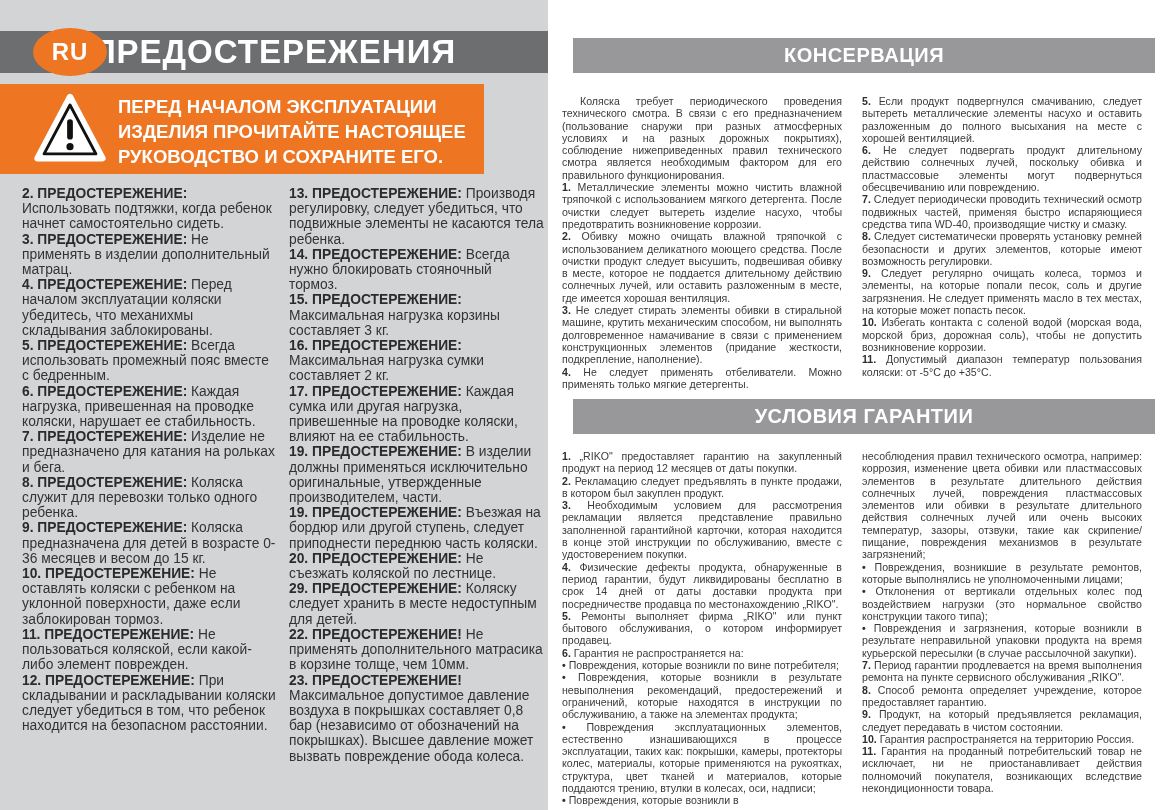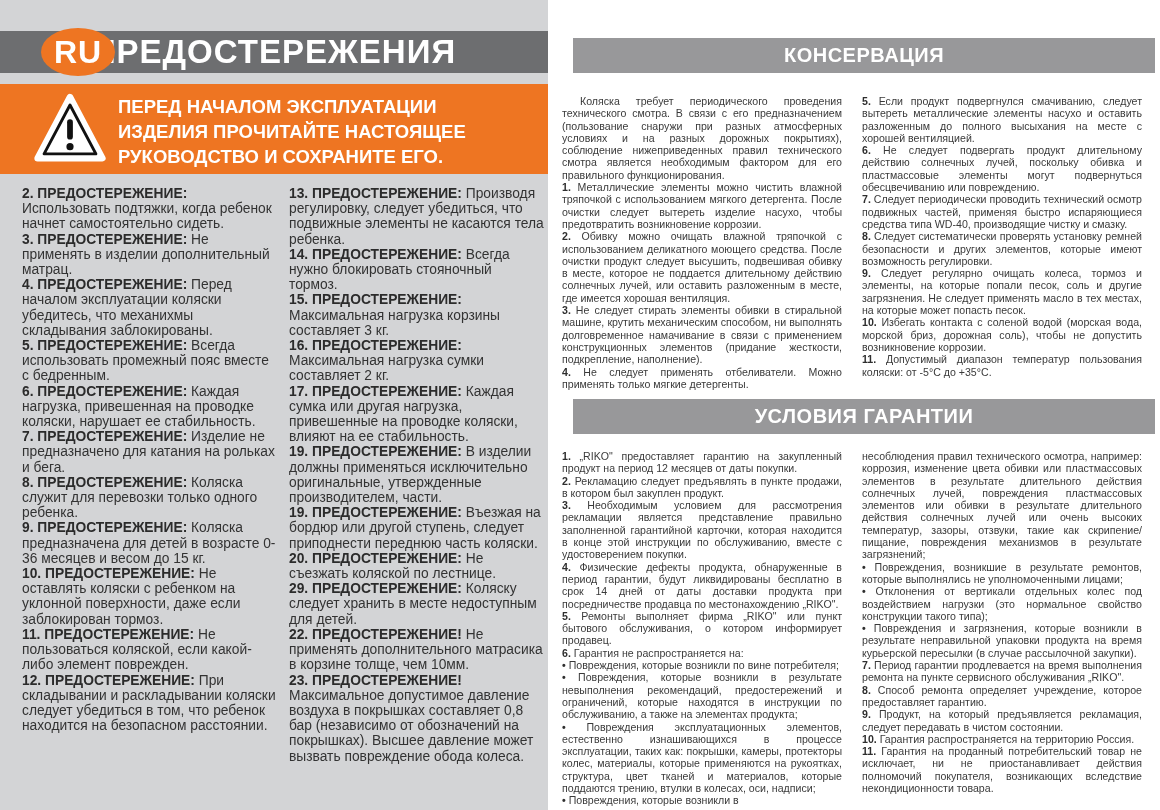--- a/index.html
+++ b/index.html
@@ -12,33 +12,33 @@
   
   .left-page{
     position:absolute;left:0;top:0;width:548px;height:810px;
     background:var(--page-gray,#d3d4d6);
   }
   .title-bar{
     position:absolute;left:0;top:31px;width:548px;height:42px;
     background:var(--bar-dark,#6d6e70);
   }
   .ru-badge{
-    position:absolute;left:41px;top:-3px;width:74px;height:48px;
+    position:absolute;left:33px;top:-3px;width:74px;height:48px;
     background:var(--orange,#ee7522);
     border-radius:50%;
     display:flex;align-items:center;justify-content:center;
-    color:#fff;font-weight:bold;font-size:32px;letter-spacing:1px;
+    color:#fff;font-weight:bold;font-size:24px;letter-spacing:1px;
   }
   .title-text{
     position:absolute;left:0;top:0;width:100%;height:100%;
     display:flex;align-items:center;justify-content:center;
     color:#fff;font-weight:bold;font-size:33px;letter-spacing:1px;
   }
   .notice-box{
-    position:absolute;left:0;top:84px;width:548px;height:90px;
+    position:absolute;left:0;top:84px;width:484px;height:90px;
     background:var(--orange,#ee7522);
   }
   .notice-icon{position:absolute;left:34px;top:9px;}
   .notice-text{
     position:absolute;left:118px;top:11px;width:412px;
     color:#fff;font-weight:bold;font-size:18.5px;line-height:1.34;
   }
   .warnings{
     position:absolute;left:22px;top:186px;width:522px;
     display:flex;gap:12px;

